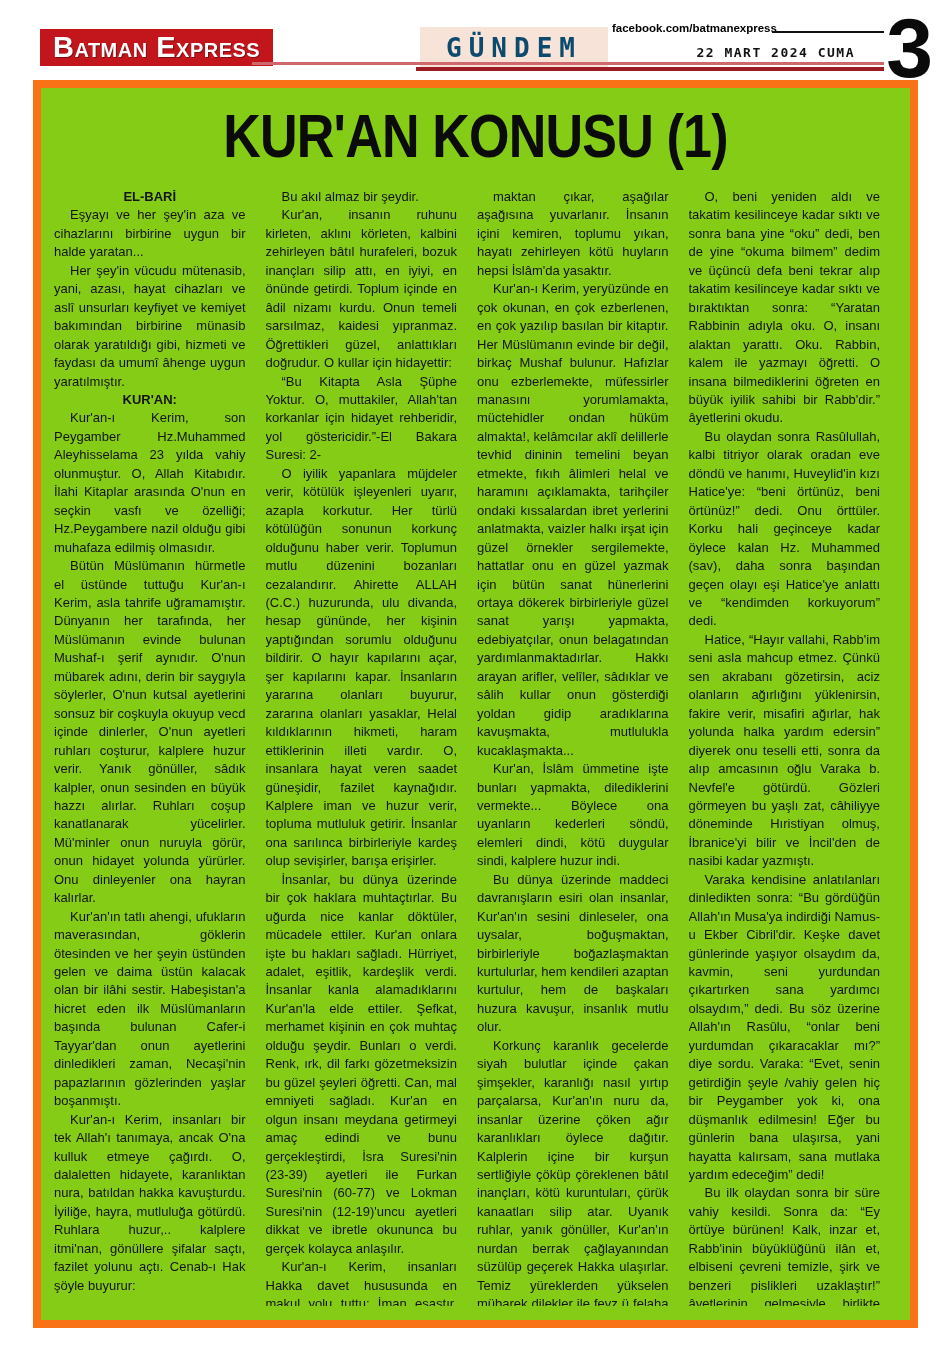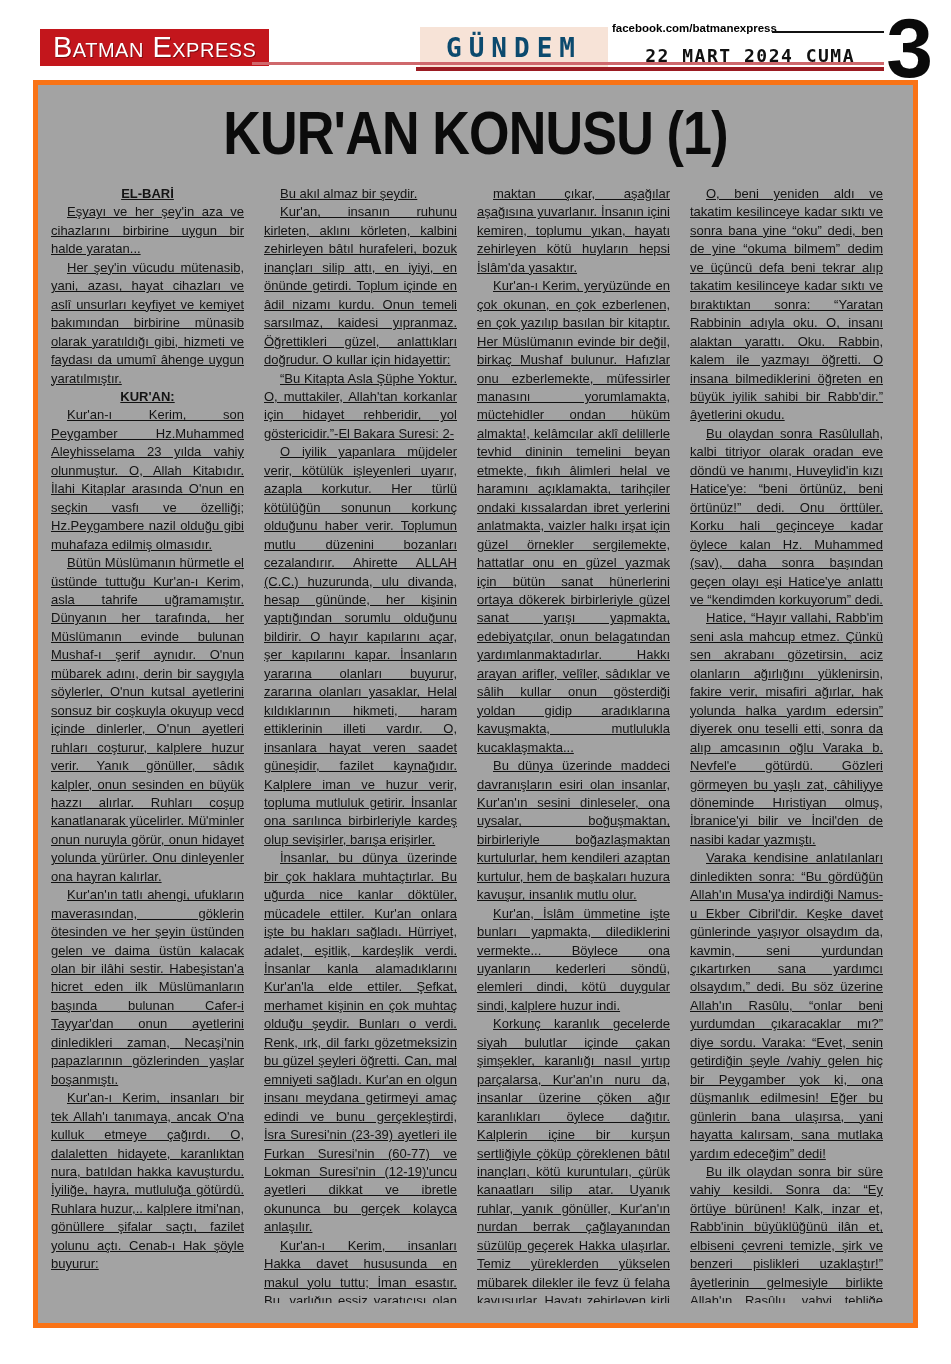--- a/index.html
+++ b/index.html
@@ -8,60 +8,60 @@
     font-family:"Liberation Sans", sans-serif; color:#111;
     overflow:hidden;
   }
 
   
   .masthead { position:absolute; left:0; top:0; width:951px; height:80px; background:#fff; }
   .logo-box {
     position:absolute; left:40px; top:29px; height:37px;
     background:#c3161c; color:#fff; display:flex; align-items:center;
     padding:0 13px; box-sizing:border-box;
-    font-variant:small-caps; font-weight:normal; font-size:29px; letter-spacing:0.5px;
+    font-variant:small-caps; font-weight:bold; font-size:29px; letter-spacing:0.5px;
     text-shadow:1px 1px 0 #7d0d12;
   }
   .section-box {
     position:absolute; left:420px; top:27px; width:188px; height:41px;
     background:#f7e3d7; display:flex; align-items:center; justify-content:center;
     font-weight:bold; font-size:26px; letter-spacing:7px; color:#0c4a6e;
     font-family:"DejaVu Sans Mono", monospace;
   }
   .fb-line {
     position:absolute; left:612px; top:22px;
     font-size:11.5px; font-weight:bold; color:#000;
   }
   .black-rule { position:absolute; left:772px; top:31px; width:112px; height:2px; background:#111; }
   .date-line {
     position:absolute; right:96px; top:45px;
-    font-size:18px; font-weight:bold; letter-spacing:1.5px; color:#111;
+    font-size:13px; font-weight:bold; letter-spacing:1.5px; color:#111;
     font-family:"DejaVu Sans Mono", monospace;
   }
   .page-number {
     position:absolute; right:18px; top:6px;
     font-size:84px; font-weight:900; line-height:1; color:#0a0a0a;
     font-family:"Liberation Sans", sans-serif;
   }
   .red-rule-1 { position:absolute; left:252px; top:62px; width:632px; height:3px; background:#cf686c; }
   .red-rule-2 { position:absolute; left:416px; top:67px; width:468px; height:4px; background:#9c1c23; }
 
   
   .article-frame {
     position:absolute; left:33px; top:80px; width:885px; height:1248px;
-    box-sizing:border-box; border:5px solid #f97316; background:#a3a3a3;
+    box-sizing:border-box; border:8px solid #f97316; background:#84cc16;
   }
   .article-title {
     margin-top:12px; height:78px; text-align:center;
     font-size:62px; font-weight:800; letter-spacing:-1px; color:#0b0b0b;
     transform:scaleX(0.84); transform-origin:center;
     white-space:nowrap;
   }
   .columns {
-    display:flex; gap:20px; padding:10px 30px 0 13px;text-decoration:underline;
+    display:flex; gap:20px; padding:10px 30px 0 13px;
   }
   .col {
     flex:1 1 0; height:1118px; overflow:hidden;
     text-align:justify; font-size:13px; line-height:1.42; color:#141414;
   }
   .col p { margin:0; }
   .col p.para { text-indent:16px; }
   .col p.heading { text-align:center; font-weight:bold; text-indent:0; }
 </style>
 </head>
@@ -99,22 +99,22 @@
         <p class="para">Bu akıl almaz bir şeydir.</p>
         <p class="para">Kur'an, insanın ruhunu kirleten, aklını körleten, kalbini zehirleyen bâtıl hurafeleri, bozuk inançları silip attı, en iyiyi, en önünde getirdi. Toplum içinde en âdil nizamı kurdu. Onun temeli sarsılmaz, kaidesi yıpranmaz. Öğrettikleri güzel, anlattıkları doğrudur. O kullar için hidayettir:</p>
         <p class="para">“Bu Kitapta Asla Şüphe Yoktur. O, muttakiler, Allah'tan korkanlar için hidayet rehberidir, yol göstericidir.”-El Bakara Suresi: 2-</p>
         <p class="para">O iyilik yapanlara müjdeler verir, kötülük işleyenleri uyarır, azapla korkutur. Her türlü kötülüğün sonunun korkunç olduğunu haber verir. Toplumun mutlu düzenini bozanları cezalandırır. Ahirette ALLAH (C.C.) huzurunda, ulu divanda, hesap gününde, her kişinin yaptığından sorumlu olduğunu bildirir. O hayır kapılarını açar, şer kapılarını kapar. İnsanların yararına olanları buyurur, zararına olanları yasaklar, Helal kıldıklarının hikmeti, haram ettiklerinin illeti vardır. O, insanlara hayat veren saadet güneşidir, fazilet kaynağıdır. Kalplere iman ve huzur verir, topluma mutluluk getirir. İnsanlar ona sarılınca birbirleriyle kardeş olup sevişirler, barışa erişirler.</p>
         <p class="para">İnsanlar, bu dünya üzerinde bir çok haklara muhtaçtırlar. Bu uğurda nice kanlar döktüler, mücadele ettiler. Kur'an onlara işte bu hakları sağladı. Hürriyet, adalet, eşitlik, kardeşlik verdi. İnsanlar kanla alamadıklarını Kur'an'la elde ettiler. Şefkat, merhamet kişinin en çok muhtaç olduğu şeydir. Bunları o verdi. Renk, ırk, dil farkı gözetmeksizin bu güzel şeyleri öğretti. Can, mal emniyeti sağladı. Kur'an en olgun insanı meydana getirmeyi amaç edindi ve bunu gerçekleştirdi, İsra Suresi'nin (23-39) ayetleri ile Furkan Suresi'nin (60-77) ve Lokman Suresi'nin (12-19)'uncu ayetleri dikkat ve ibretle okununca bu gerçek kolayca anlaşılır.</p>
         <p class="para">Kur'an-ı Kerim, insanları Hakka davet hususunda en makul yolu tuttu; İman esastır. Bu, varlığın eşsiz yaratıcısı olan Allah'ı en güzel vasıflarla tanıtır. İmanı kuvvetlendirmek için, O'nun var ettiği yerlere, göklere ve onlarda olanlara bakarak ibret almayı, varlıktaki bu ince düzeni, akıllara durgunluk veren olayları düşünmeyi, onlardaki örneksiz ve eşsiz güzellikleri inceleyerek bunları yaratan Allah'ı tanımayı ister. O emsalsiz canlı varlık, ayetlerinden ibret almayanları uyarır:</p>
       </div>
     <div class="col">
         <p class="para">maktan çıkar, aşağılar aşağısına yuvarlanır. İnsanın içini kemiren, toplumu yıkan, hayatı zehirleyen kötü huyların hepsi İslâm'da yasaktır.</p>
         <p class="para">Kur'an-ı Kerim, yeryüzünde en çok okunan, en çok ezberlenen, en çok yazılıp basılan bir kitaptır. Her Müslümanın evinde bir değil, birkaç Mushaf bulunur. Hafızlar onu ezberlemekte, müfessirler manasını yorumlamakta, müctehidler ondan hüküm almakta!, kelâmcılar aklî delillerle tevhid dininin temelini beyan etmekte, fıkıh âlimleri helal ve haramını açıklamakta, tarihçiler ondaki kıssalardan ibret yerlerini anlatmakta, vaizler halkı irşat için güzel örnekler sergilemekte, hattatlar onu en güzel yazmak için bütün sanat hünerlerini ortaya dökerek birbirleriyle güzel sanat yarışı yapmakta, edebiyatçılar, onun belagatından yardımlanmaktadırlar. Hakkı arayan arifler, velîler, sâdıklar ve sâlih kullar onun gösterdiği yoldan gidip aradıklarına kavuşmakta, mutlulukla kucaklaşmakta...</p>
+        <p class="para">Kur'an, İslâm ümmetine işte bunları yapmakta, dilediklerini vermekte... Böylece ona uyanların kederleri söndü, elemleri dindi, kötü duygular sindi, kalplere huzur indi.</p>
         <p class="para">Bu dünya üzerinde maddeci davranışların esiri olan insanlar, Kur'an'ın sesini dinleseler, ona uysalar, boğuşmaktan, birbirleriyle boğazlaşmaktan kurtulurlar, hem kendileri azaptan kurtulur, hem de başkaları huzura kavuşur, insanlık mutlu olur.</p>
-        <p class="para">Kur'an, İslâm ümmetine işte bunları yapmakta, dilediklerini vermekte... Böylece ona uyanların kederleri söndü, elemleri dindi, kötü duygular sindi, kalplere huzur indi.</p>
         <p class="para">Korkunç karanlık gecelerde siyah bulutlar içinde çakan şimşekler, karanlığı nasıl yırtıp parçalarsa, Kur'an'ın nuru da, insanlar üzerine çöken ağır karanlıkları öylece dağıtır. Kalplerin içine bir kurşun sertliğiyle çöküp çöreklenen bâtıl inançları, kötü kuruntuları, çürük kanaatları silip atar. Uyanık ruhlar, yanık gönüller, Kur'an'ın nurdan berrak çağlayanından süzülüp geçerek Hakka ulaşırlar. Temiz yüreklerden yükselen mübarek dilekler ile fevz ü felaha kavuşurlar. Hayatı zehirleyen kirli hırslar, hâin emeller, çirkin arzular, kötü niyetler, Kur'an'ın tatlı sesi önünde eriyip gider. Azgın fitne ve fesad âfetini, onun hoş nefesi söndürür.</p>
       </div>
     <div class="col">
         <p class="para">O, beni yeniden aldı ve takatim kesilinceye kadar sıktı ve sonra bana yine “oku” dedi, ben de yine “okuma bilmem” dedim ve üçüncü defa beni tekrar alıp takatim kesilinceye kadar sıktı ve bıraktıktan sonra: “Yaratan Rabbinin adıyla oku. O, insanı alaktan yarattı. Oku. Rabbin, kalem ile yazmayı öğretti. O insana bilmediklerini öğreten en büyük iyilik sahibi bir Rabb'dir.” âyetlerini okudu.</p>
         <p class="para">Bu olaydan sonra Rasûlullah, kalbi titriyor olarak oradan eve döndü ve hanımı, Huveylid'in kızı Hatice'ye: “beni örtünüz, beni örtünüz!” dedi. Onu örttüler. Korku hali geçinceye kadar öylece kalan Hz. Muhammed (sav), daha sonra başından geçen olayı eşi Hatice'ye anlattı ve “kendimden korkuyorum” dedi.</p>
         <p class="para">Hatice, “Hayır vallahi, Rabb'im seni asla mahcup etmez. Çünkü sen akrabanı gözetirsin, aciz olanların ağırlığını yüklenirsin, fakire verir, misafiri ağırlar, hak yolunda halka yardım edersin” diyerek onu teselli etti, sonra da alıp amcasının oğlu Varaka b. Nevfel'e götürdü. Gözleri görmeyen bu yaşlı zat, câhiliyye döneminde Hıristiyan olmuş, İbranice'yi bilir ve İncil'den de nasibi kadar yazmıştı.</p>
         <p class="para">Varaka kendisine anlatılanları dinledikten sonra: “Bu gördüğün Allah'ın Musa'ya indirdiği Namus-u Ekber Cibril'dir. Keşke davet günlerinde yaşıyor olsaydım da, kavmin, seni yurdundan çıkartırken sana yardımcı olsaydım,” dedi. Bu söz üzerine Allah'ın Rasûlu, “onlar beni yurdumdan çıkaracaklar mı?” diye sordu. Varaka: “Evet, senin getirdiğin şeyle /vahiy gelen hiç bir Peygamber yok ki, ona düşmanlık edilmesin! Eğer bu günlerin bana ulaşırsa, yani hayatta kalırsam, sana mutlaka yardım edeceğim” dedi!</p>
         <p class="para">Bu ilk olaydan sonra bir süre vahiy kesildi. Sonra da: “Ey örtüye bürünen! Kalk, inzar et, Rabb'inin büyüklüğünü ilân et, elbiseni çevreni temizle, şirk ve benzeri pislikleri uzaklaştır!” âyetlerinin gelmesiyle birlikte Allah'ın Rasûlu, vahyi tebliğe başladı!</p>
       </div>
   </div>

